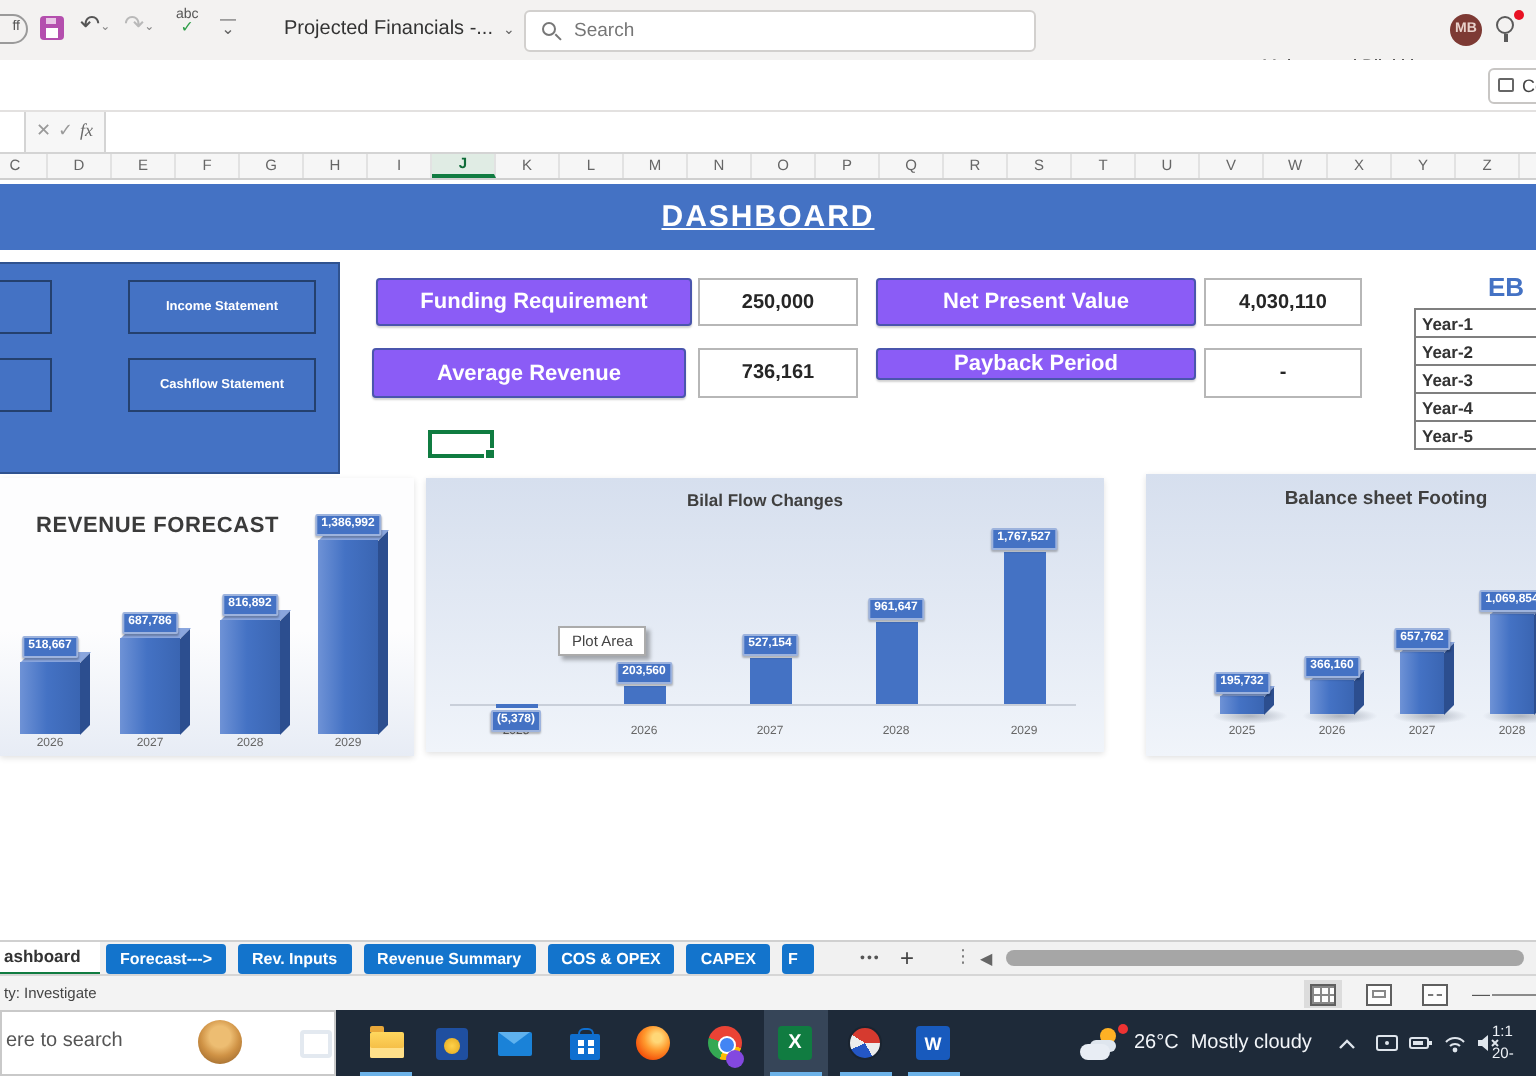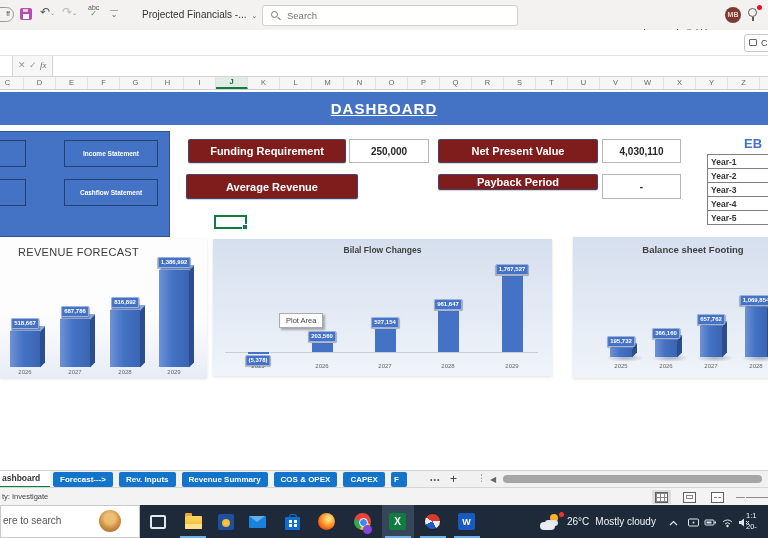--- a/index.html
+++ b/index.html
@@ -48,36 +48,36 @@
   .colheads{position:absolute;left:-8px;top:77px;width:784px;height:13px;background:#f6f6f6;border-bottom:1px solid #cfcfcf;display:flex;}
   .col-h{width:32px;font-size:7.5px;color:#666;text-align:center;line-height:12px;border-right:1px solid #e2e2e2;}
   .col-h.sel{background:#e0ece4;color:#0e6b38;font-weight:bold;border-bottom:2px solid #107c41;line-height:10px;}
 
   
   .sheet{position:absolute;left:0;top:90px;width:768px;height:298px;background:#fff;}
   .banner{position:absolute;left:0;top:2px;width:768px;height:33px;background:#4472c4;color:#fff;text-align:center;font-size:15px;font-weight:bold;letter-spacing:1px;line-height:33px;}
   .banner span{text-decoration:underline;}
   .navpanel{position:absolute;left:-30px;top:41px;width:200px;height:106px;background:#4472c4;border:1px solid #2f528f;}
   .navbtn{position:absolute;height:27px;background:#4472c4;border:1px solid #24406e;color:#fff;font-size:6.5px;font-weight:bold;text-align:center;display:flex;align-items:center;justify-content:center;}
-  .kpi-btn{position:absolute;background:#7f1d1d;border:1px solid rgba(47,82,143,.7);border-radius:2px;color:#fff;font-size:11px;font-weight:bold;display:flex;align-items:center;justify-content:center;box-shadow:0 1px 1px rgba(0,0,0,.18);}
+  .kpi-btn{position:absolute;background:#8b5cf6;border:1px solid rgba(47,82,143,.7);border-radius:2px;color:#fff;font-size:11px;font-weight:bold;display:flex;align-items:center;justify-content:center;box-shadow:0 1px 1px rgba(0,0,0,.18);}
   .kpi-val{position:absolute;background:#fff;border:1px solid #b7b7b7;color:#262626;font-size:10px;font-weight:bold;display:flex;align-items:center;justify-content:center;}
   .k0{left:188px;top:49px;width:158px;height:24px;} .v0{left:349px;top:49px;width:80px;height:24px;}
   .k1{left:438px;top:49px;width:160px;height:24px;} .v1{left:602px;top:49px;width:79px;height:24px;}
-  .k2{left:186px;top:84px;width:172px;height:25px;} .v2{left:349px;top:84px;width:80px;height:25px;}
+  .k2{left:186px;top:84px;width:157px;height:25px;} .v2{left:349px;top:84px;width:80px;height:25px;}
   .k3{left:438px;top:84px;width:160px;height:16px;} .v3{left:602px;top:84px;width:79px;height:25px;}
   .ebhead{position:absolute;left:744px;top:46px;font-size:13px;font-weight:bold;color:#4472c4;white-space:nowrap;}
   .ebtable{position:absolute;left:707px;top:65px;width:70px;}
   .eb-row{height:15px;background:#fff;border:1px solid #7f7f7f;margin-top:-1px;font-size:8.5px;font-weight:bold;color:#333;padding:2px 0 0 3px;}
   .selcell{position:absolute;left:214px;top:125px;width:33px;height:14px;border:2px solid #107c41;background:#fff;}
   .selcell::after{content:"";position:absolute;right:-3px;bottom:-3px;width:4px;height:4px;background:#107c41;border:1px solid #fff;}
 
   
   .chart{position:absolute;overflow:visible;}
   .c1{left:0;top:149px;width:207px;height:139px;background:linear-gradient(180deg,#fdfdfe 55%,#e7ecf5);box-shadow:0 1px 3px rgba(0,0,0,.12);}
-  .c1-title{position:absolute;left:18px;top:7px;font-size:11px;font-weight:normal;color:#3b3b3b;letter-spacing:.3px;}
+  .c1-title{position:absolute;left:18px;top:18px;font-size:11px;font-weight:bold;color:#3b3b3b;letter-spacing:.3px;}
   .c2{left:213px;top:149px;width:339px;height:137px;background:linear-gradient(180deg,#d6dfee,#f0f4fa);box-shadow:0 1px 3px rgba(0,0,0,.12);}
   .c2-title{position:absolute;left:0;right:0;top:6px;text-align:center;font-size:8.5px;font-weight:bold;color:#3f3f3f;}
   .c3{left:573px;top:147px;width:210px;height:141px;background:linear-gradient(180deg,#d6dfee,#f0f4fa);box-shadow:0 1px 3px rgba(0,0,0,.12);}
   .c3-title{position:absolute;left:30px;right:0;top:7px;text-align:center;font-size:9.5px;font-weight:bold;color:#3f3f3f;}
   .plot{position:absolute;left:0;top:0;right:0;bottom:0;}
   .axis2{position:absolute;left:12px;right:14px;top:113px;height:1px;background:#c9cfd9;}
   .bar{position:absolute;z-index:2;}
   .bar.flat{background:#4472c4;}
   .bar.b3d{background:linear-gradient(90deg,#6e92d6 0%,#4472c4 45%,#3a65b2 100%);}
   .bar.b3d .bt{position:absolute;left:2.5px;top:-5px;width:100%;height:5px;background:#8aa6de;transform:skewX(-45deg);}
@@ -113,21 +113,21 @@
   .vi-w.sel{background:#dcdcdc;}
   .vi{width:13px;height:11px;border:1px solid #5f5f5f;background:#fdfdfd;position:relative;}
   .vi.grid{background-image:linear-gradient(#888 1px,transparent 1px),linear-gradient(90deg,#888 1px,transparent 1px);background-size:4px 4px;}
   .vi.pl::after{content:"";position:absolute;left:2px;right:2px;top:2px;bottom:3px;border:1px solid #888;}
   .vi.pb::after{content:"";position:absolute;left:2px;right:2px;top:4px;border-top:1px dashed #777;}
   .zoom-minus{position:absolute;left:736px;top:4px;font-size:9px;color:#555;}
   .zoom-track{position:absolute;left:746px;top:9px;width:22px;height:1px;background:#8a8a8a;}
 
   
   .taskbar{position:absolute;left:0;top:505px;width:768px;height:33px;background:#1e2a39;}
-  .tb-search{position:absolute;left:0;top:0;width:140px;height:33px;background:#fff;border:1px solid #c9c9c9;}
+  .tb-search{position:absolute;left:0;top:0;width:168px;height:33px;background:#fff;border:1px solid #c9c9c9;}
   .tb-search span{position:absolute;left:2px;top:9px;font-size:10px;color:#555;white-space:nowrap;}
   .search-lion-icon{position:absolute;left:99px;top:5px;width:22px;height:22px;border-radius:50%;background:radial-gradient(circle at 50% 38%,#edbd72 0 30%,#cf9245 55%,#8a5a24 100%);}
   .tbi{position:absolute;top:8px;width:18px;height:18px;}
   .tb-hl{position:absolute;left:382px;top:0;width:32px;height:33px;background:rgba(140,170,200,.22);}
   .tb-ul{position:absolute;bottom:0;height:2.5px;width:26px;background:#6cb2e8;}
   .task-view-icon{border:2px solid #e3e9f0;border-radius:2px;width:16px;height:14px;top:10px;}
   .file-explorer-icon{width:17px;height:13px;top:11px;background:linear-gradient(#ffd75e,#f0b03a);border-radius:1px;box-shadow:inset 0 -5px 0 #ffe08a;}
   .file-explorer-icon::before{content:"";position:absolute;top:-3px;left:0;width:7px;height:3px;background:#e9a83a;border-radius:1px 1px 0 0;}
   .medal-app-icon{width:16px;height:16px;top:9px;background:#1f4fa0;border-radius:2px;}
   .medal-app-icon::after{content:"";position:absolute;left:4px;top:5px;width:8px;height:8px;border-radius:50%;background:radial-gradient(#ffd24a,#e3a81f);}
@@ -232,20 +232,23 @@
       </div>
     <div class="kpi-btn k1">
         <span>Net Present Value</span>
       </div>
     <div class="kpi-val v1">
         <span>4,030,110</span>
       </div>
     <div class="kpi-btn k2">
         <span>Average Revenue</span>
       </div>
+    <div class="kpi-val v2">
+        <span>736,161</span>
+      </div>
     <div class="kpi-btn k3">
         <span>Payback Period</span>
       </div>
     <div class="kpi-val v3">
         <span>-</span>
       </div>
 
     <div class="ebhead">EB</div>
     <div class="ebtable" id="eb-table">
         <div class="eb-row">Year-1</div>

